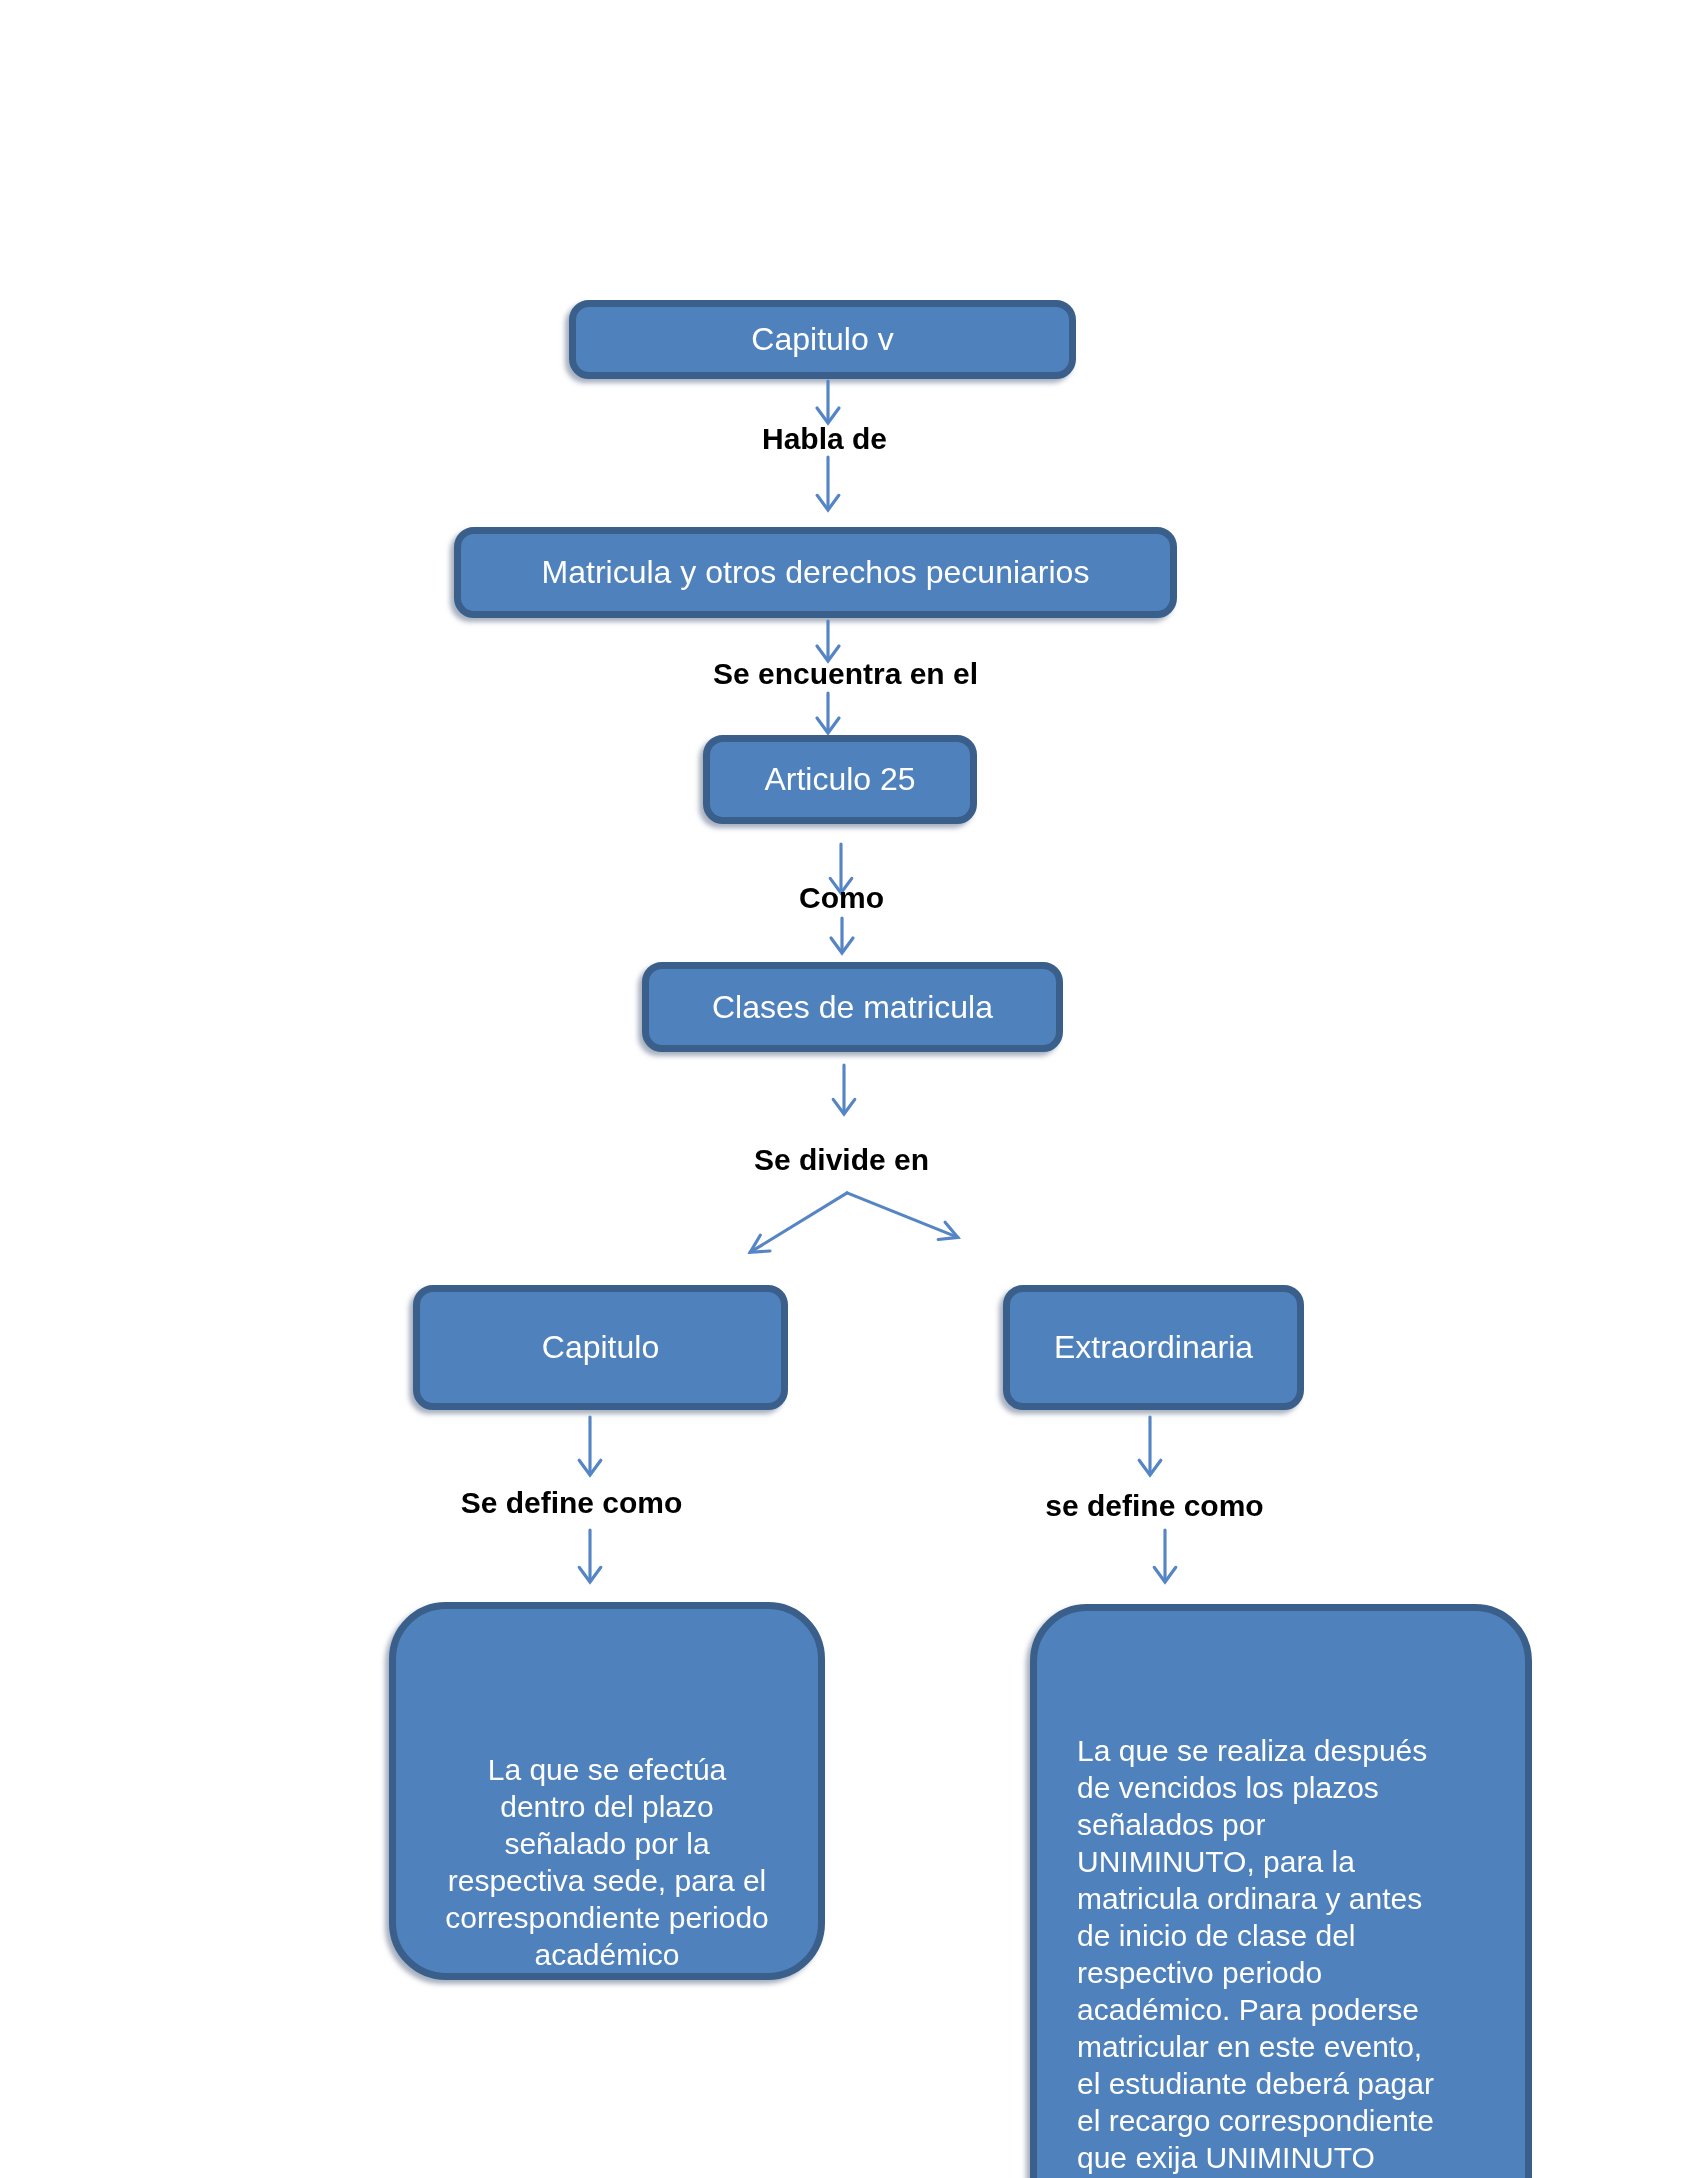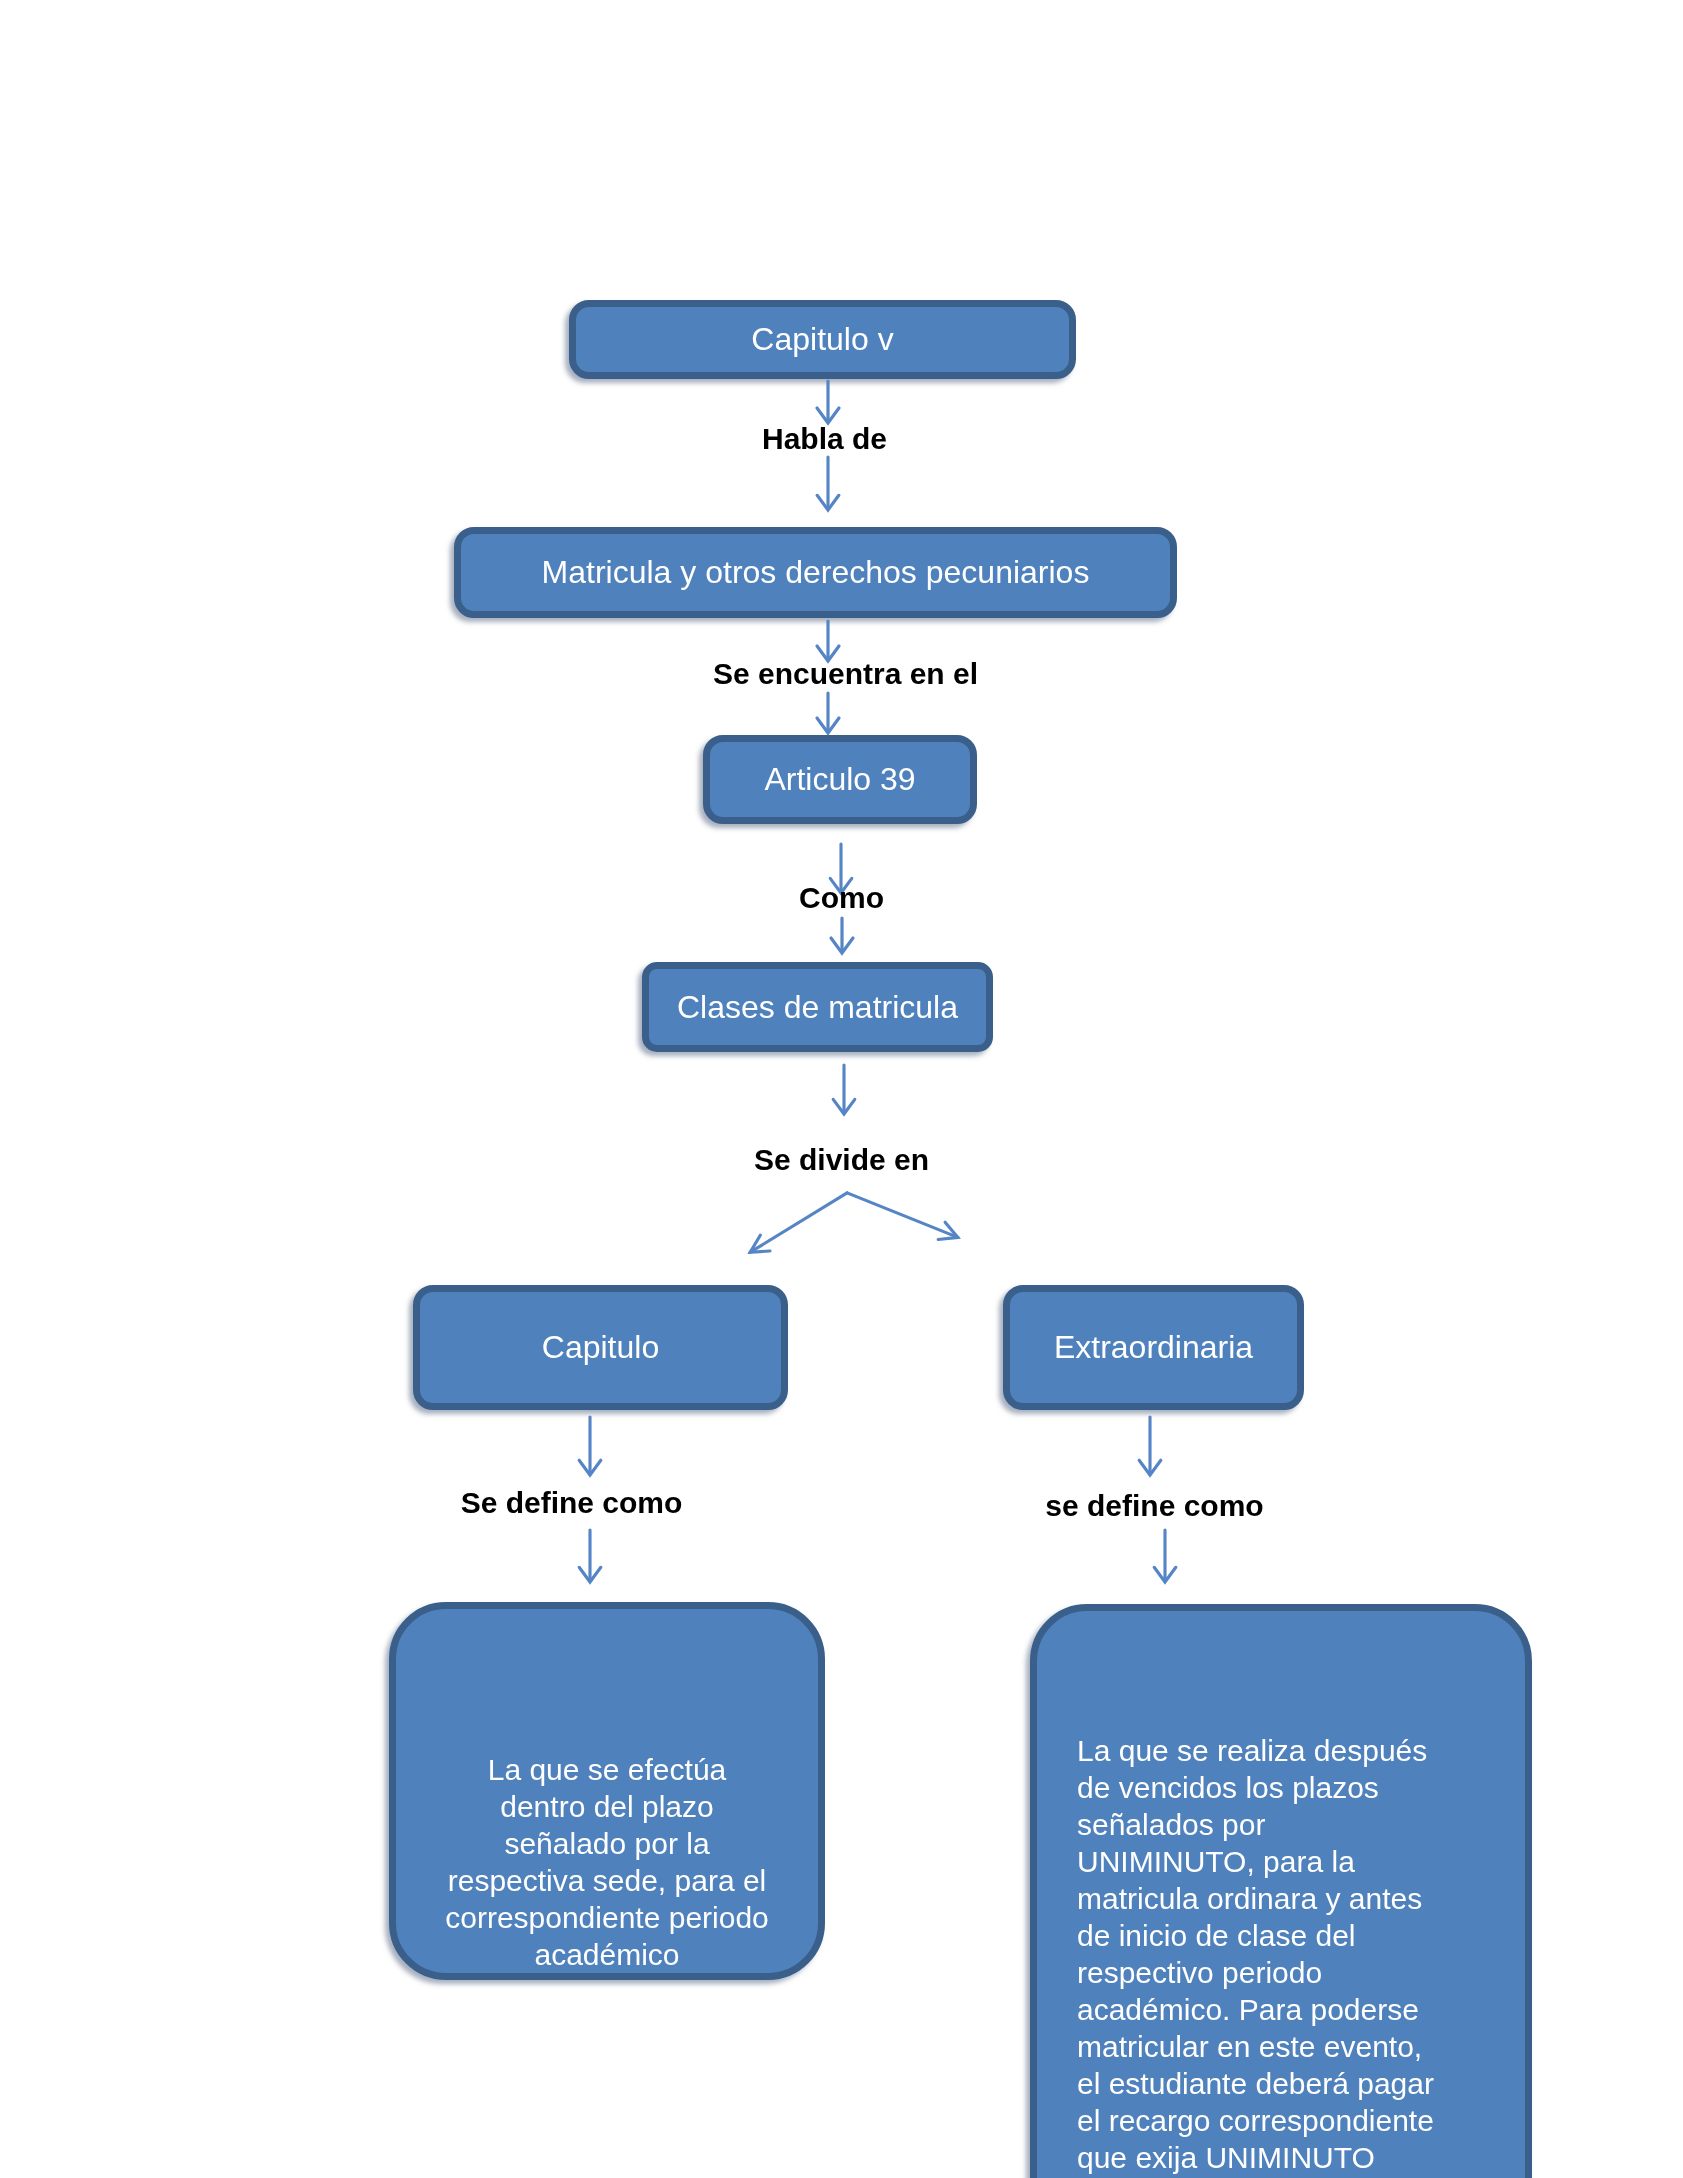--- a/index.html
+++ b/index.html
@@ -87,36 +87,36 @@
   </svg>
 
   <div class="clabel" style="left:598px;top:657px;">Se encuentra en el</div>
 
   <svg class="arrow" style="left:813px;top:692px;" width="30" height="43" viewBox="0 0 30 43">
     <line x1="15" y1="1" x2="15" y2="38"></line>
       <polyline points="4,26 15,41 26,26"></polyline>
   </svg>
 
   <div class="node" style="left:703px;top:735px;width:274px;height:89px;">
-    <span>Articulo 39</span>
+    <span>Articulo 25</span>
   </div>
 
   <svg class="arrow" style="left:826px;top:843px;" width="30" height="52" viewBox="0 0 30 53">
     <line x1="15" y1="1" x2="15" y2="48"></line>
       <polyline points="4,36 15,51 26,36"></polyline>
   </svg>
 
   <div class="clabel" style="left:594px;top:881px;">Como</div>
 
   <svg class="arrow" style="left:827px;top:917px;" width="30" height="38" viewBox="0 0 30 38">
     <line x1="15" y1="1" x2="15" y2="33"></line>
       <polyline points="4,21 15,36 26,21"></polyline>
   </svg>
 
-  <div class="node" style="left:642px;top:962px;width:351px;height:90px;border-radius:15px;">
+  <div class="node" style="left:642px;top:962px;width:421px;height:90px;">
     <span>Clases de matricula</span>
   </div>
 
   <svg class="arrow" style="left:829px;top:1064px;" width="30" height="52" viewBox="0 0 30 53">
     <line x1="15" y1="1" x2="15" y2="48"></line>
       <polyline points="4,36 15,51 26,36"></polyline>
   </svg>
 
   <div class="clabel" style="left:594px;top:1143px;">Se divide en</div>
 

